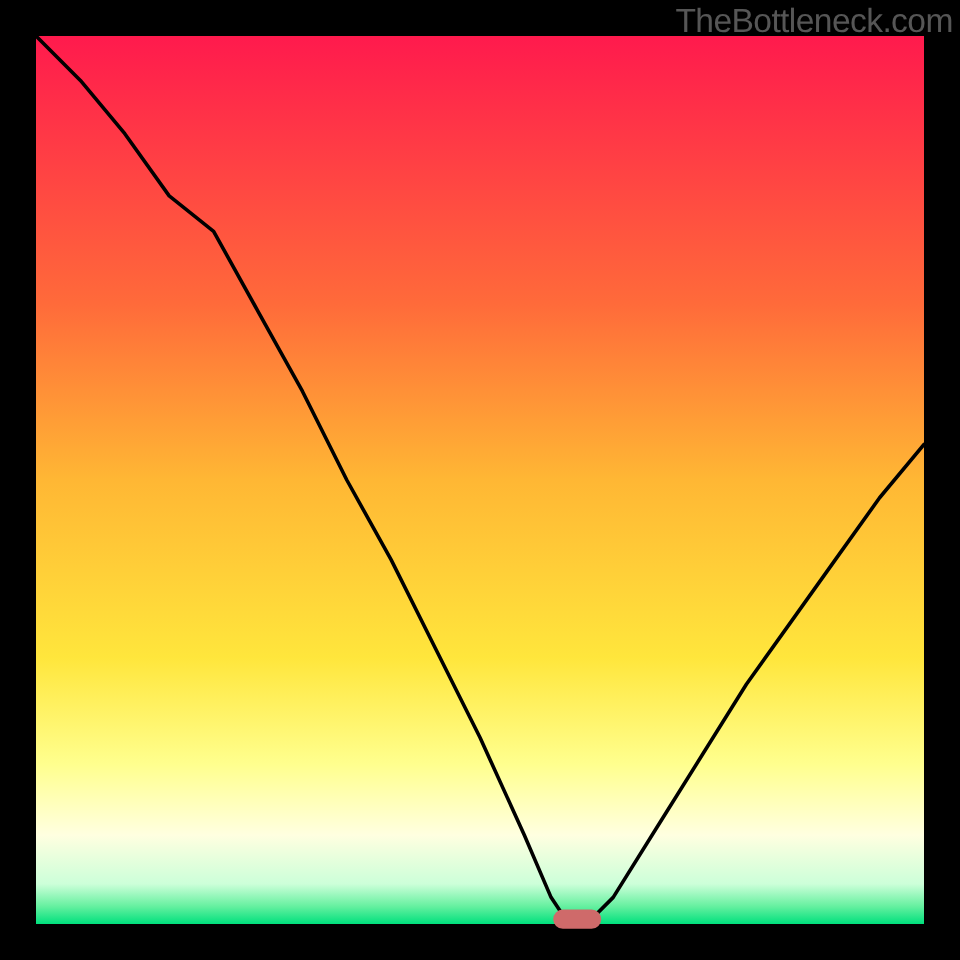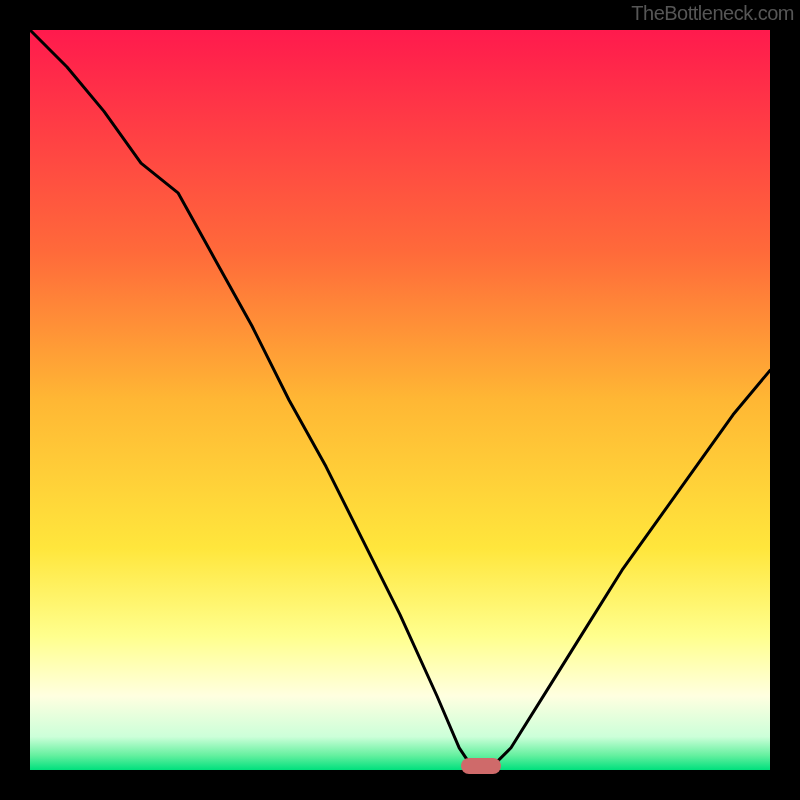--- a/index.html
+++ b/index.html
@@ -8,21 +8,21 @@
     position: relative;
     width: 800px;
     height: 800px;
     background: #000;
   }
   .watermark {
     position: absolute;
     top: 2px;
     right: 6px;
     font-family: Arial, sans-serif;
-    font-size: 20px;
+    font-size: 28px;
     color: #565656;
     font-weight: 400;
     letter-spacing: -0.5px;
     text-align: center;
   }
   .plot-area {
     position: absolute;
     left: 30px;
     top: 30px;
     width: 740px;

